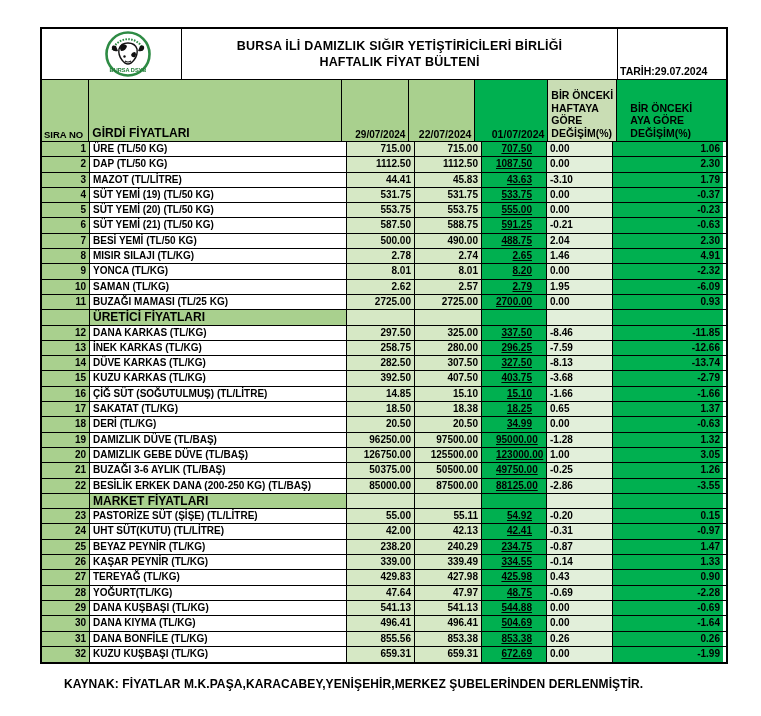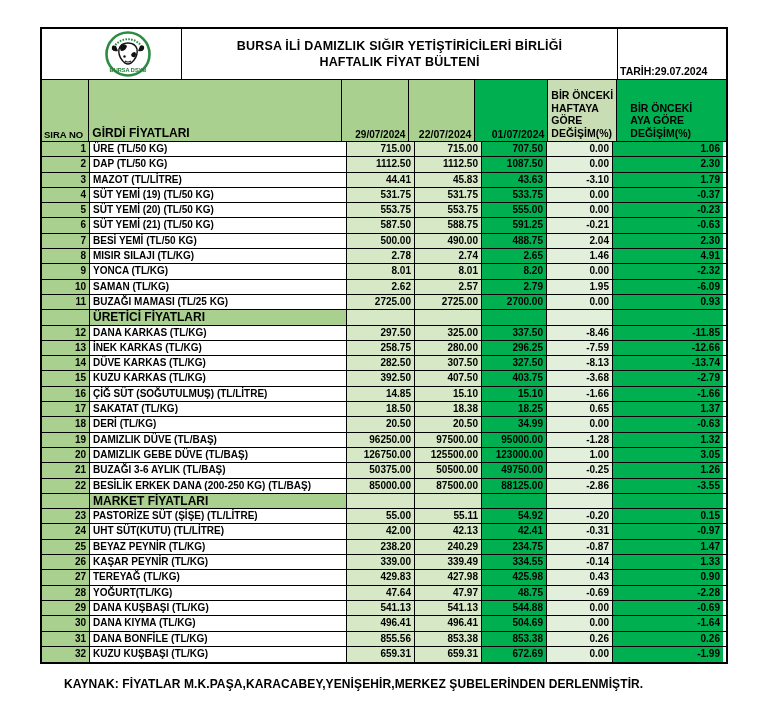--- a/index.html
+++ b/index.html
@@ -42,22 +42,22 @@
   
   .rows{}
   .row{display:flex;height:15.3px;border-bottom:1px solid var(--border);}
   .row:last-child{border-bottom:none;}
   .row>div{border-right:1px solid var(--border);font-size:10px;font-weight:700;line-height:14px;overflow:hidden;white-space:nowrap;}
   .row>div:last-child{border-right:none;}
   .c-sira{width:48px;background:var(--band);text-align:right;padding:0 3px;}
   .c-name{width:257px;background:#fff;text-align:left;padding:0 3px;}
   .c-v1{width:68px;background:var(--light);text-align:right;padding:0 3px;}
   .c-v2{width:67px;background:var(--light);text-align:right;padding:0 3px;}
-  .c-v3{width:65px;background:var(--dark);text-align:right;padding:0 3px;}
-  .c-wk{width:66px;background:var(--pale);text-align:right;padding:0 3px;}
+  .c-v3{width:65px;background:var(--dark);text-align:right;padding:0 14px;text-decoration:underline;}
+  .c-wk{width:66px;background:var(--pale);text-align:left;padding:0 3px;}
   .c-mo{width:110px;background:var(--dark);text-align:right;padding:0 3px;}
   .row.section .c-name{background:var(--band);font-size:12px;line-height:14px;}
   .row.section .c-v1,.row.section .c-v2{background:var(--light);}
 
   
   .footer-note{
     position:absolute;left:64px;top:677px;
     font-size:12px;font-weight:700;letter-spacing:.1px;
   }
 

